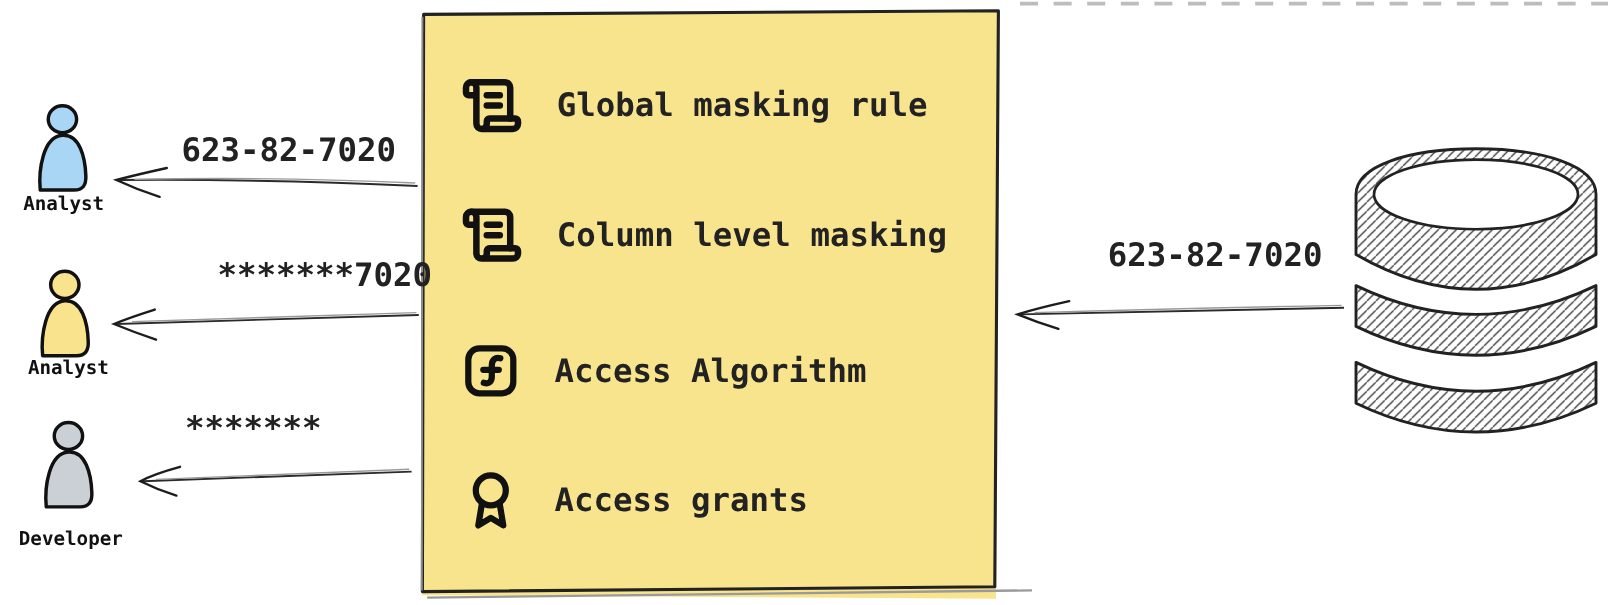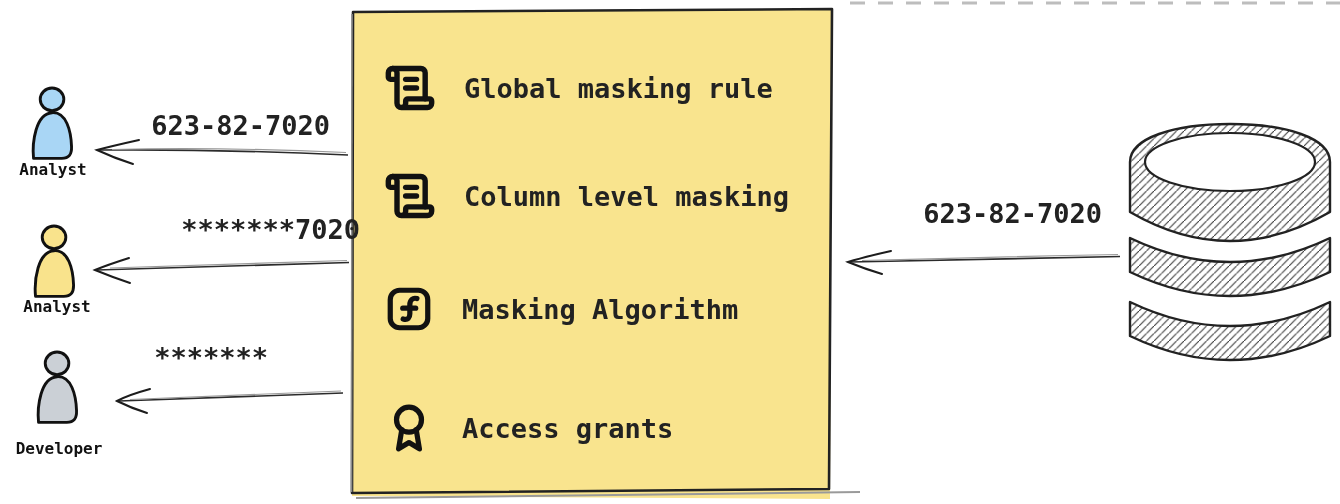--- a/index.html
+++ b/index.html
@@ -75,24 +75,24 @@
     </svg>
     <span class="row-label">Global masking rule</span>
   </div>
 
   <div class="box-row" style="top:281px;">
     <svg width="50" height="50" viewBox="0 0 24 24" fill="none" stroke="#111" stroke-width="2.5" stroke-linecap="round" stroke-linejoin="round">
       <rect x="3" y="3" width="18" height="18" rx="4.5"></rect>
       <path d="M9.2 16.8c2.3 .7 3.2 -.7 3.2 -2.5V10c0-2.4 1.5-3.6 3.4-3"></path>
       <path d="M9 11.6h6.2"></path>
     </svg>
-    <span class="row-label">Masking Algorithm</span>
+    <span class="row-label">Access Algorithm</span>
   </div>
 
-  <div class="box-row" style="top:400px;">
+  <div class="box-row" style="top:389px;">
     <svg width="50" height="56" viewBox="0 0 24 24" fill="none" stroke="#111" stroke-width="2.5" stroke-linecap="round" stroke-linejoin="round">
       <circle cx="12" cy="8" r="6"></circle>
       <path d="M15.477 12.89 17 22l-5-3-5 3 1.523-9.11"></path>
     </svg>
     <span class="row-label">Access grants</span>
   </div>
 
   <svg class="abs" style="left:24px;top:86px;" width="54" height="76" viewBox="0 0 52 74">
     <ellipse cx="27" cy="13" rx="11.5" ry="11" stroke="#111" stroke-width="2.8" fill="#A9D6F5"></ellipse>
     <path d="M9,70.5 C7.5,55 11,27 27,26 C41,25 45.5,44 46,59 C46.3,66.5 43.5,70.5 36.5,70.5 Z" stroke="#111" stroke-width="2.8" stroke-linejoin="round" fill="#A9D6F5"></path>

